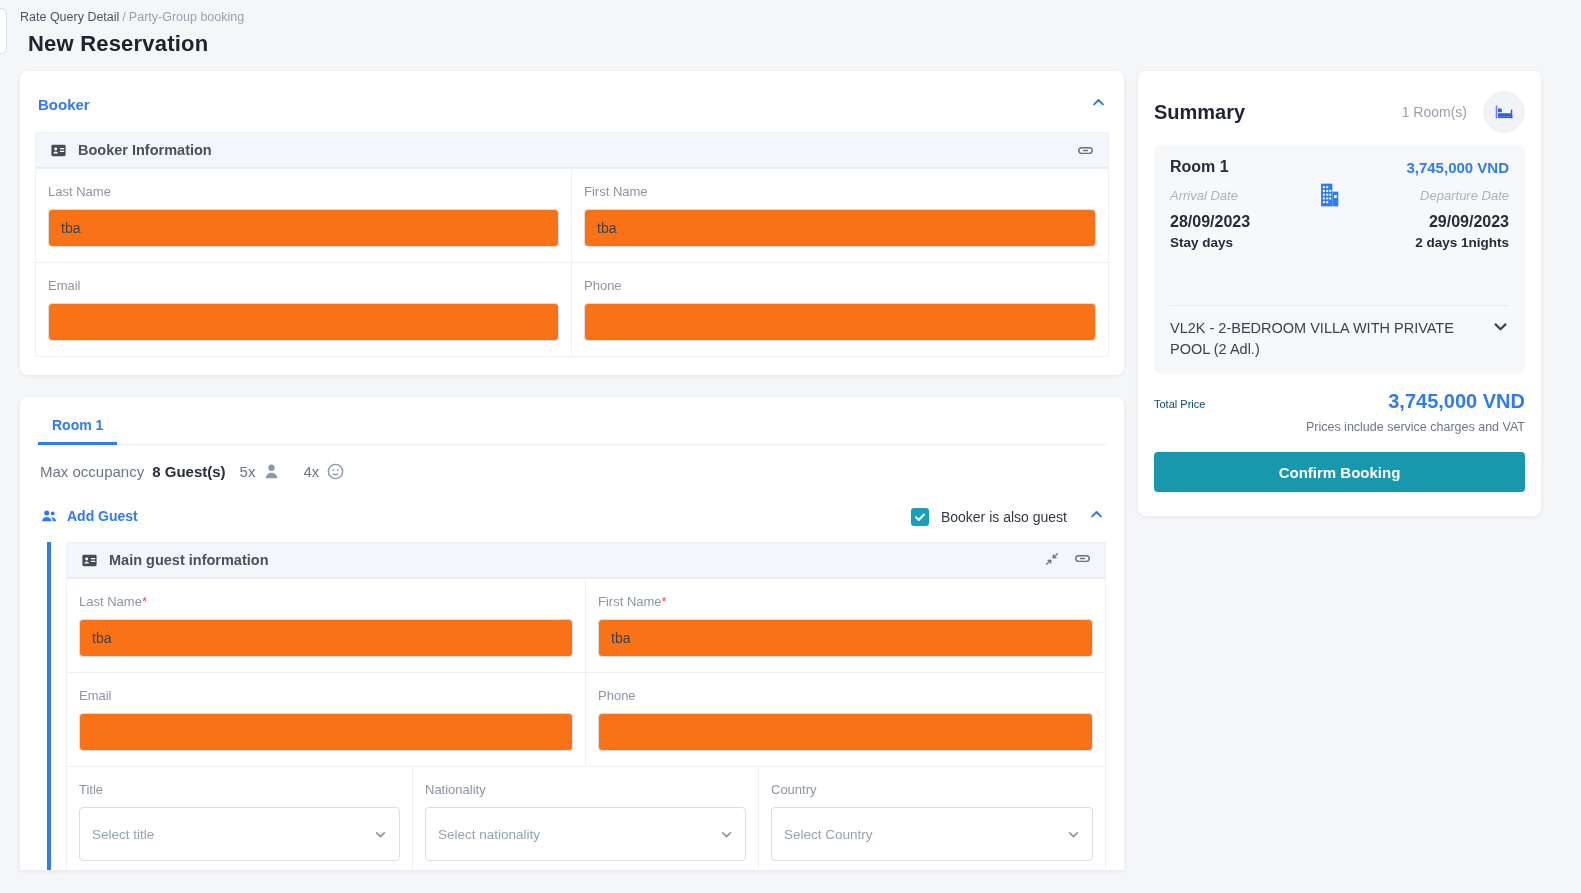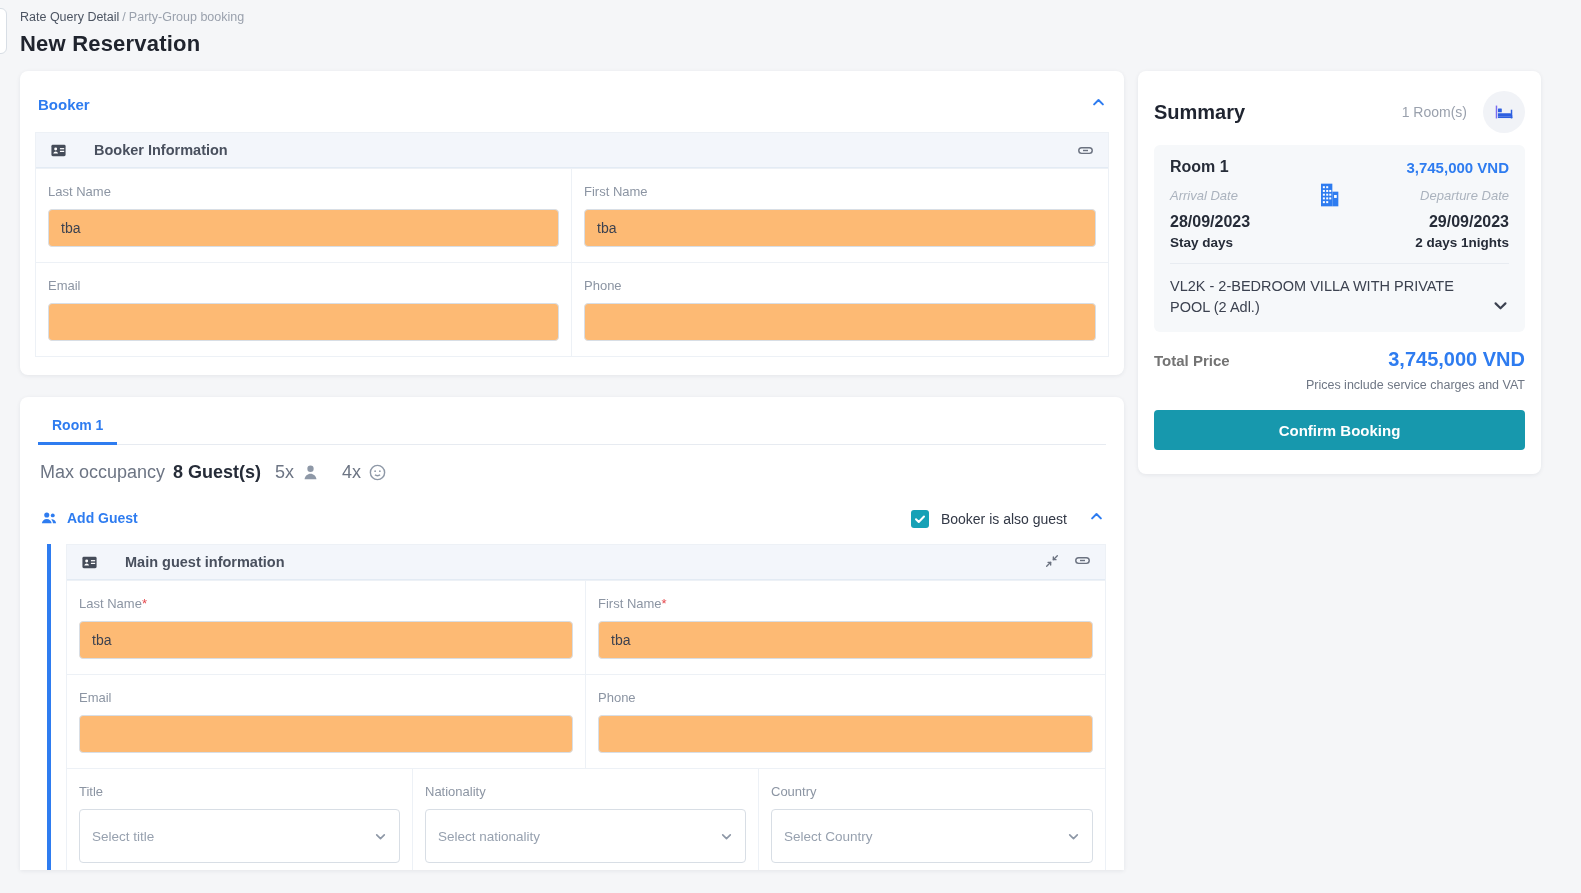--- a/index.html
+++ b/index.html
@@ -11,64 +11,64 @@
     position:relative;
   }
   .edge-tab{
     position:absolute; left:-9px; top:8px; width:16px; height:46px;
     background:#fff; border:1px solid #d8dee5; border-radius:6px;
   }
   .page { padding:10px 40px 0 20px; }
   .breadcrumb { font-size:12.5px; color:#4c5462; }
   .breadcrumb .sep { color:#9aa1ad; margin:0 3px; }
   .breadcrumb .secondary { color:#9aa1ad; }
-  .page-title { font-size:22px; font-weight:800; color:#20242e; margin:7px 0 14px; letter-spacing:.2px; }
+  .page-title { font-size:22px; font-weight:800; color:#20242e; margin:7px 8px 14px; letter-spacing:.2px; }
   .content { display:flex; gap:14px; align-items:flex-start; }
   .main-col { width:1104px; flex:none; }
   .card {
     background:#fff; border-radius:8px;
     box-shadow:0 1px 4px rgba(25,39,61,.08);
   }
   
   .booker-card { padding:14px 15px 18px; margin-bottom:22px; }
   .booker-head { display:flex; justify-content:space-between; align-items:center; padding:10px 3px 18px; }
   .booker-head .sec-title { color:#2e7cf0; font-size:15px; font-weight:700; }
   .info-card { border:1px solid #edf1f6; }
   .band {
     background:#f3f6fb; border-bottom:1px solid #e3ebf4;
-    display:flex; align-items:center; gap:27px;
+    display:flex; align-items:center; gap:11px;
     height:35px; padding:0 14px; color:#49505e; font-size:14.5px; font-weight:600;
   }
   .band .spacer { flex:1; }
   .band .tool { display:flex; align-items:center; gap:14px; }
   .grid2 { display:grid; grid-template-columns:1fr 1fr; }
   .grid3 { display:grid; grid-template-columns:1fr 1fr 1fr; }
   .cell { padding:13px 12px 15px; border-top:1px solid #edf1f6; }
   .grid2 > .cell:nth-child(odd) { border-right:1px solid #edf1f6; }
   .grid3 > .cell:nth-child(3n-1), .grid3 > .cell:nth-child(3n-2) { border-right:1px solid #edf1f6; }
   .f-label { display:block; color:#8c95a3; font-size:13px; margin:2px 0 10px; }
   .f-label .req { color:#e5484d; }
   .f-input {
     width:100%; height:38px; border:1px solid #d8dee5; border-radius:4px;
-    padding:0 12px; font-size:14px; color:#3c4250; background:#fdba74; outline:none;
+    padding:0 12px; font-size:14px; color:#3c4250; background:#f97316; outline:none;
     font-family:"Liberation Sans", sans-serif;
   }
   .select {
     width:100%; height:54px; border:1px solid #d8dee5; border-radius:4px;
     display:flex; align-items:center; justify-content:space-between;
     padding:0 12px; color:#97a1af; font-size:13.5px; background:#fff; cursor:pointer;
   }
   
   .room-card { padding:16px 18px 0; border-radius:8px 8px 0 0; height:473px; overflow:hidden; }
   .tabs { border-bottom:1px solid #e7ebf1; }
   .tab {
     display:inline-block; padding:4px 14px 9px; color:#2e7cf0; font-weight:700; font-size:14px;
     border-bottom:3px solid #2e7cf0; margin-bottom:-1px; cursor:pointer;
   }
-  .occupancy { display:flex; align-items:center; padding:17px 2px 6px; font-size:18px; color:#6d7584; }
+  .occupancy { display:flex; align-items:center; padding:17px 2px 6px; font-size:15px; color:#6d7584; }
   .occupancy .value { font-weight:700; color:#262c38; margin:0 14px 0 8px; }
   .occupancy .mult { margin-right:7px; }
   .occupancy .occ-icon { margin-right:22px; display:flex; align-items:center; }
   .guest-toolbar { display:flex; justify-content:space-between; align-items:flex-start; padding:20px 2px 16px; }
   .add-guest { display:flex; align-items:center; gap:9px; color:#2e7cf0; font-size:14px; font-weight:600; cursor:pointer; }
   .toolbar-right { display:flex; align-items:center; gap:12px; }
   .checkbox {
     width:18px; height:18px; background:#16a1b6; border-radius:3px;
     display:flex; align-items:center; justify-content:center; cursor:pointer;
   }
@@ -87,25 +87,25 @@
   .room-summary { background:#f6f8fa; border-radius:6px; padding:13px 16px 0; }
   .rs-row { display:flex; justify-content:space-between; align-items:center; }
   .rs-name { font-size:16px; font-weight:700; color:#262c38; }
   .rs-price { font-size:15px; font-weight:700; color:#2e7cf0; }
   .rs-datelabels { margin-top:3px; }
   .rs-datelabel { font-size:13px; font-style:italic; color:#abb3be; }
   .rs-date { font-size:16px; font-weight:700; color:#262c38; margin-top:2px; }
   .rs-stay { font-size:13.5px; font-weight:700; color:#262c38; padding:4px 0 13px; }
   .villa-row {
     border-top:1px solid #e8ecf1; padding:12px 0 14px;
-    display:flex; justify-content:space-between; align-items:flex-end; gap:8px;
+    display:flex; justify-content:space-between; align-items:flex-start; gap:8px;margin-top:42px;
   }
   .villa-name { font-size:14.5px; color:#3c4250; line-height:1.45; max-width:315px; }
   .total-row { display:flex; justify-content:space-between; align-items:baseline; margin-top:16px; }
-  .total-label { font-size:15px; font-weight:700; color:#737373; }
+  .total-label { font-size:11px; font-weight:400; color:#0c4a6e; }
   .total-price { font-size:20px; font-weight:700; color:#2e7cf0; }
   .vat-note { text-align:right; color:#6f7785; font-size:12.5px; margin-top:7px; }
   .confirm-btn {
     margin-top:18px; width:100%; height:40px; background:#1798ad; color:#fff;
     font-weight:700; font-size:15px; border:none; border-radius:4px; cursor:pointer;
     font-family:"Liberation Sans", sans-serif;
   }
 </style>
 </head>
 <body>

